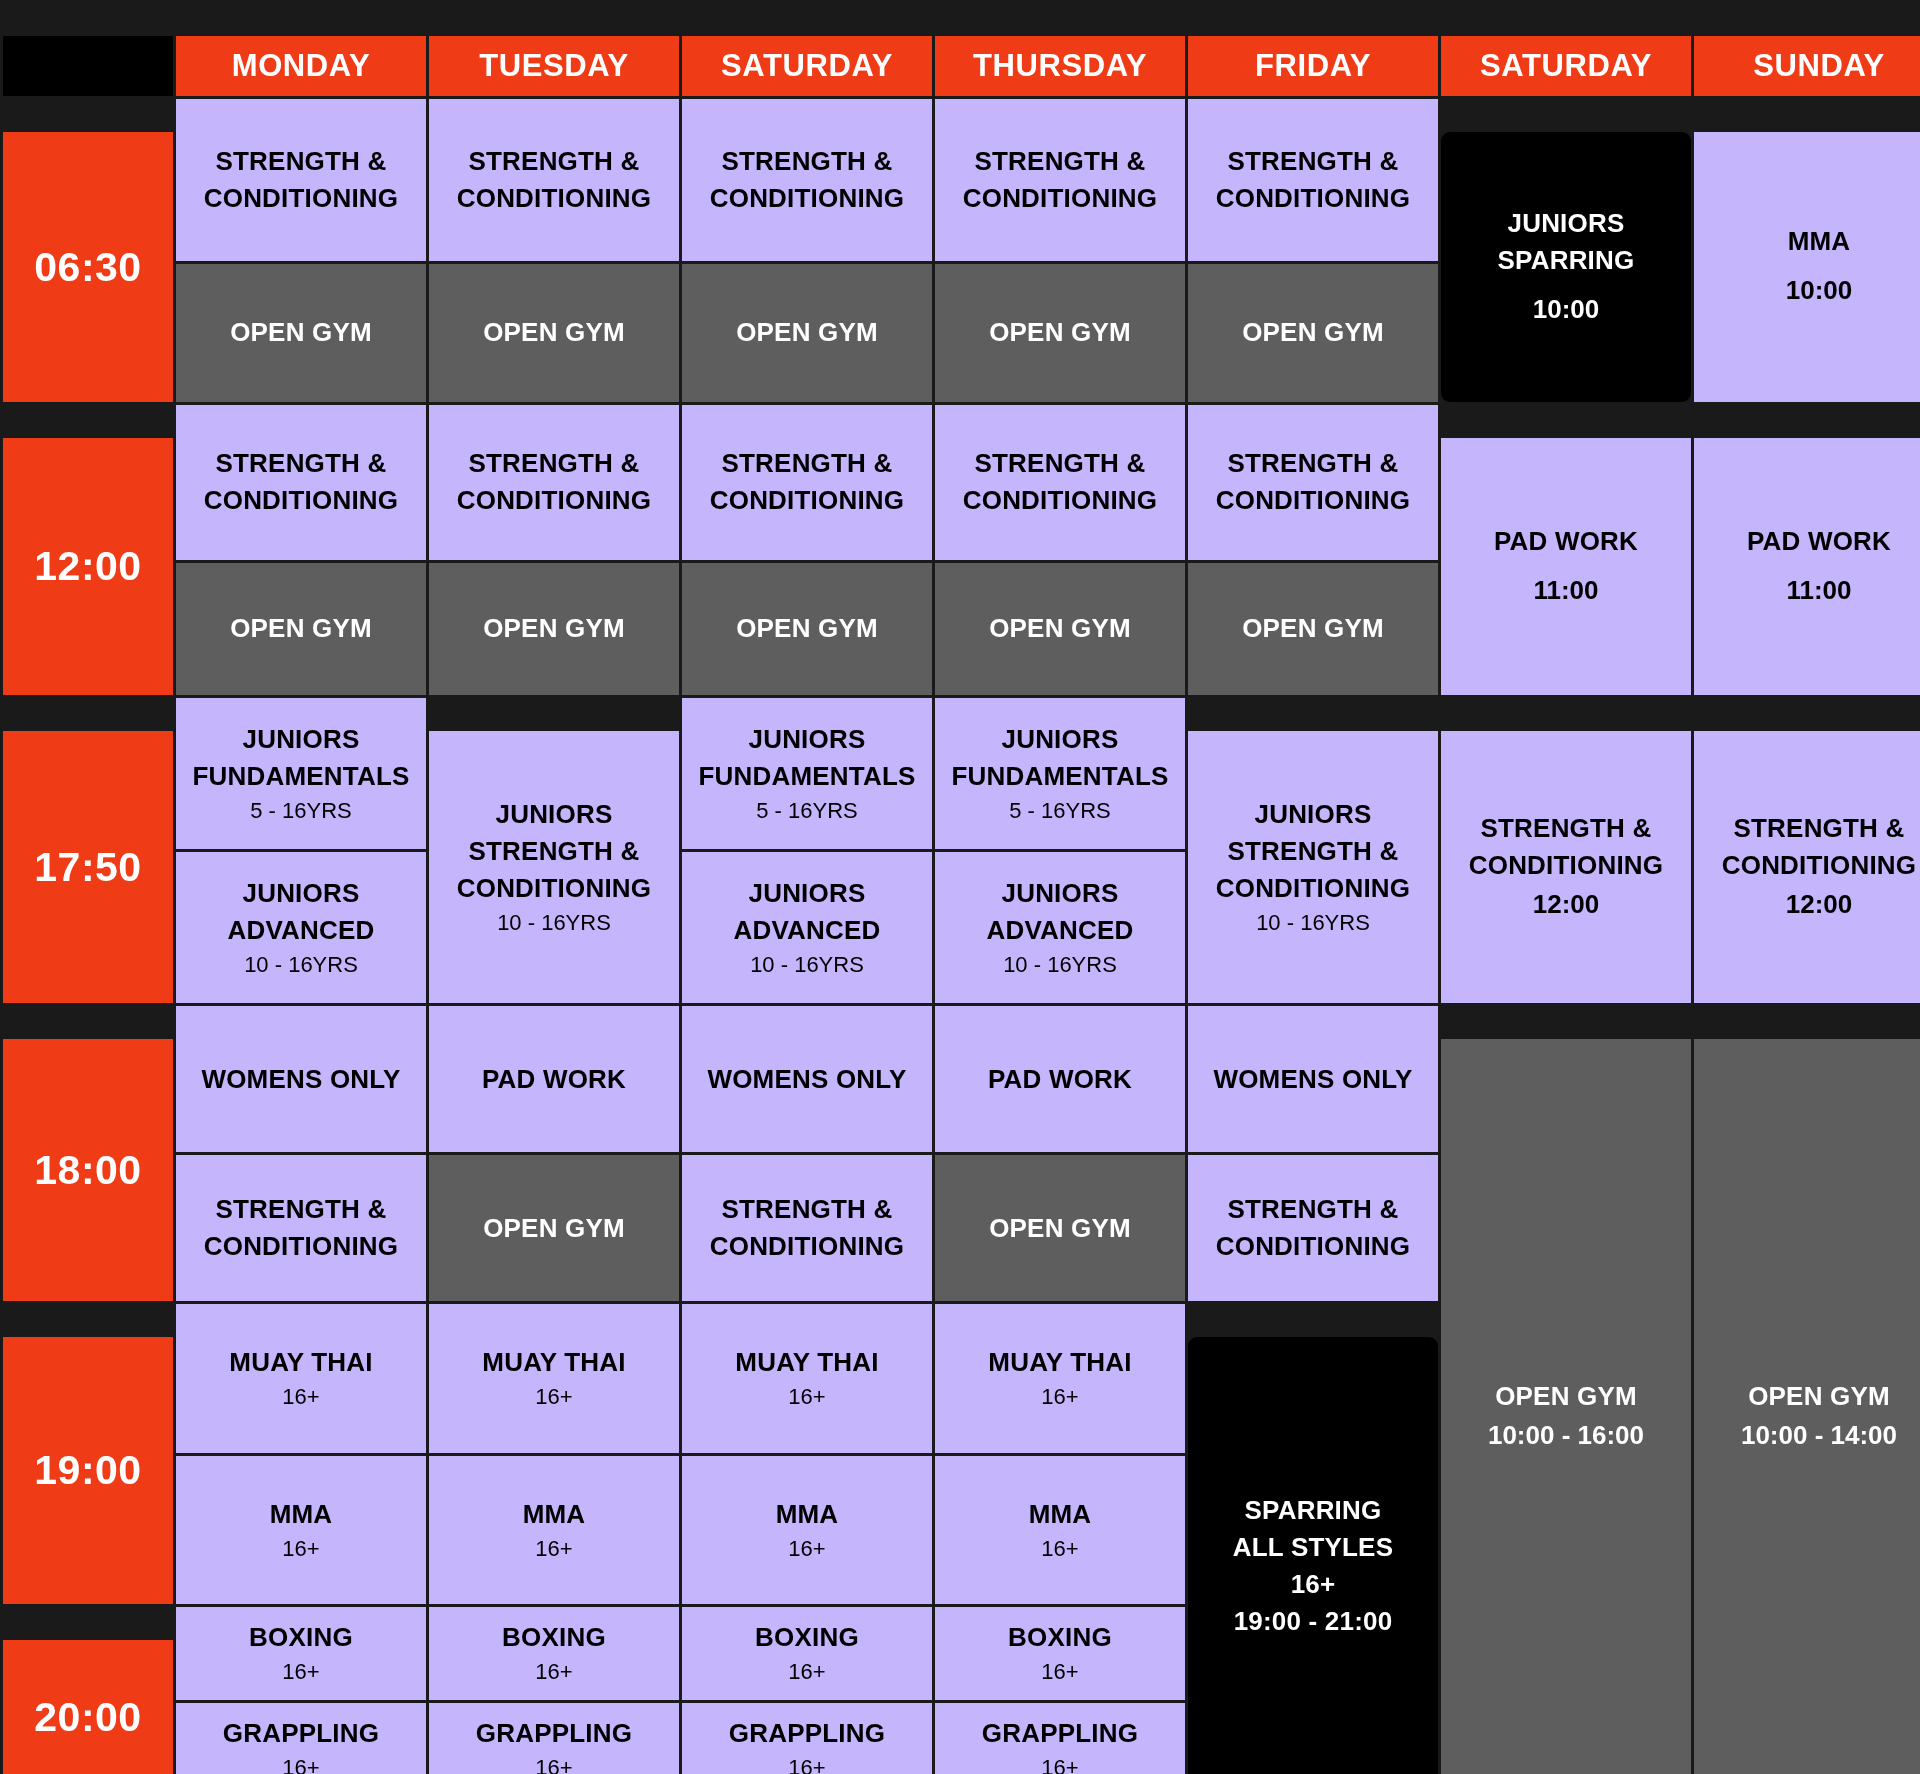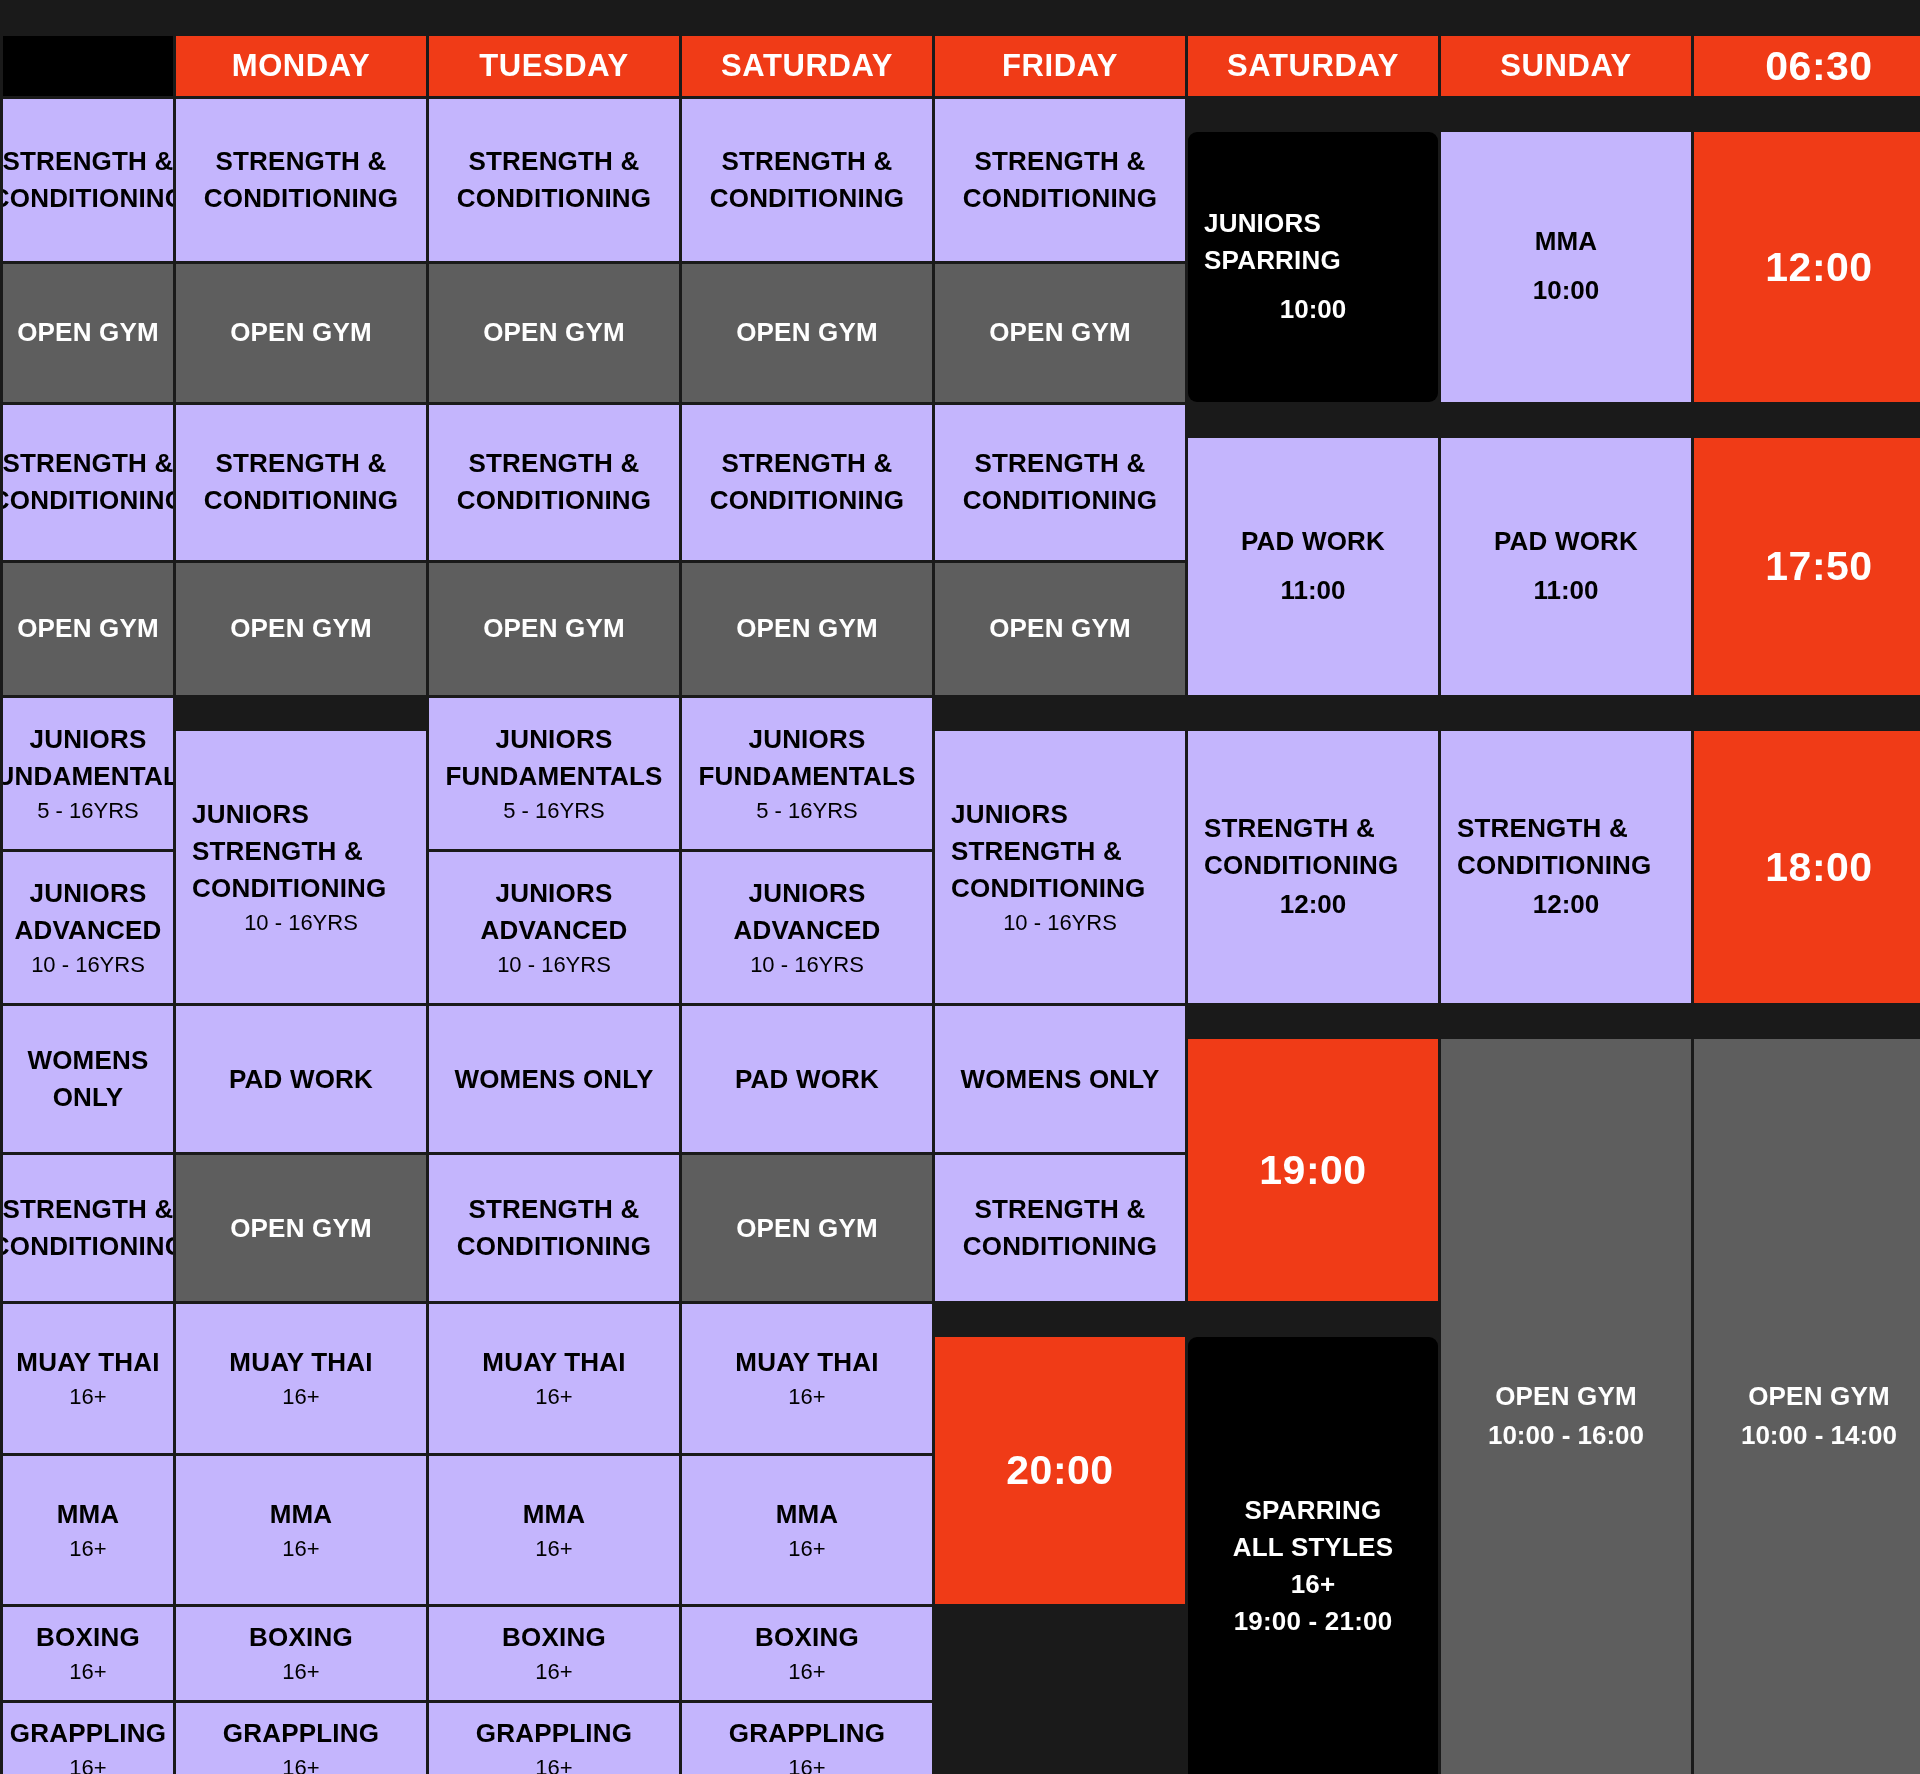--- a/index.html
+++ b/index.html
@@ -19,22 +19,23 @@
     gap: 3px;
     padding: 3px 0 0 3px;
   }
 
   .cell {
     background: #ffffff;
     display: flex;
     flex-direction: column;
     align-items: center;
     justify-content: center;
+    text-align: center;
     overflow: hidden;
-    padding: 2px 16px;
+    padding: 2px 4px;
     margin-top: 33px;
   }
 
   
   .corner { background: #000000; }
   .dayhead {
     background: #f03b17;
     color: #ffffff;
     font-size: 31px;
     font-weight: bold;
@@ -97,20 +98,21 @@
 </style>
 </head>
 <body>
 
 <div id="timetable">
 
   <div class="cell corner"></div>
   <div class="cell dayhead">MONDAY</div>
   <div class="cell dayhead">TUESDAY</div>
   <div class="cell dayhead">SATURDAY</div>
+  <div class="cell dayhead">THURSDAY</div>
   <div class="cell dayhead">FRIDAY</div>
   <div class="cell dayhead">SATURDAY</div>
   <div class="cell dayhead">SUNDAY</div>
 
   <div class="cell timecell">06:30</div>
 
   <div class="stack uneven">
     <div class="sub white">
         <span class="title">STRENGTH &amp; CONDITIONING</span>
       </div>

